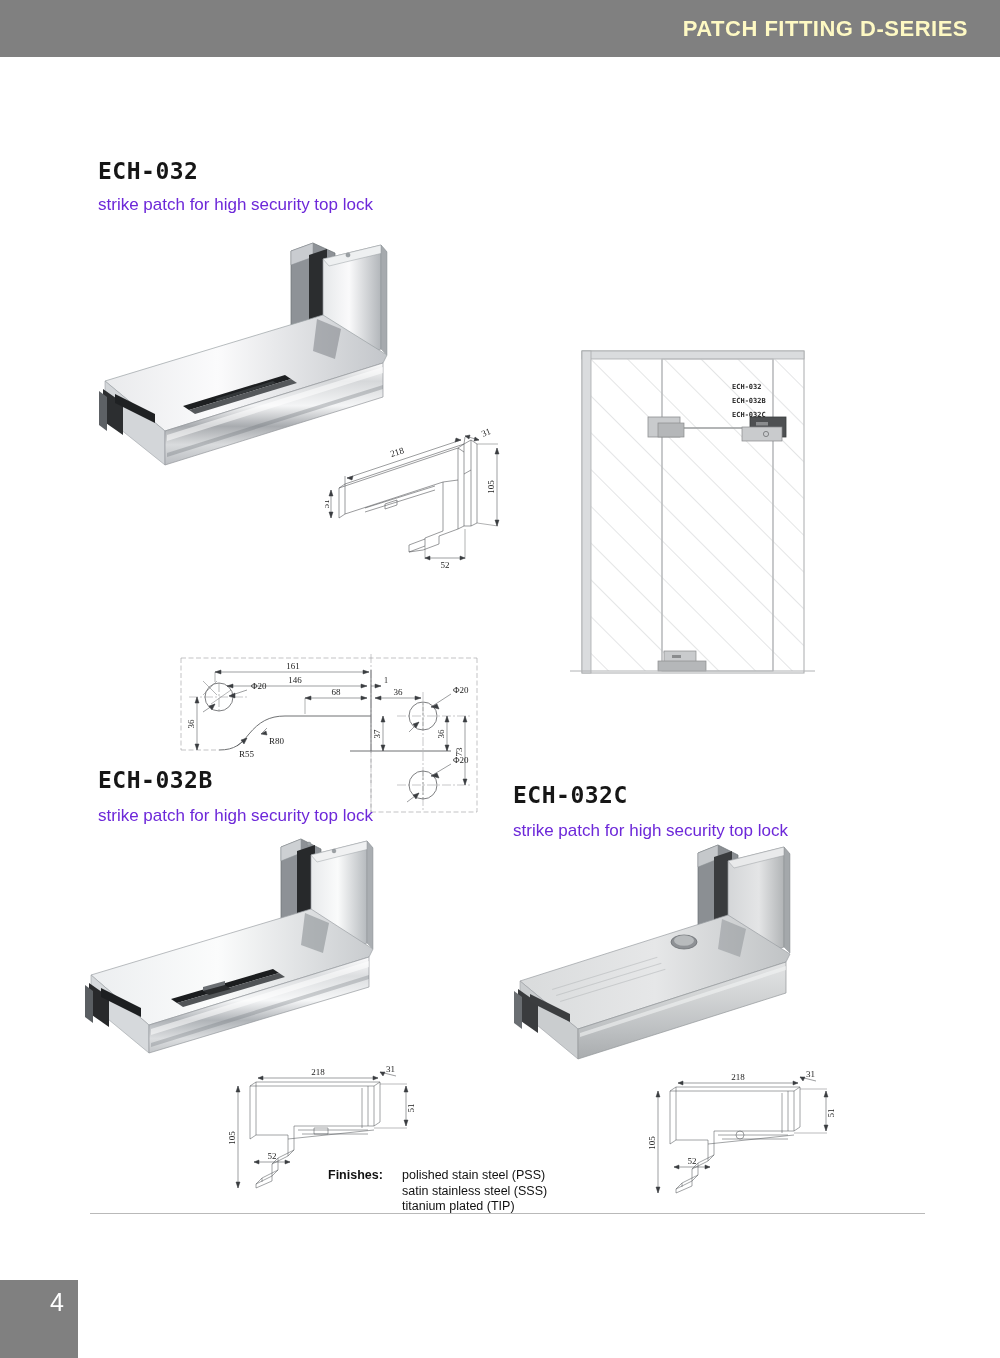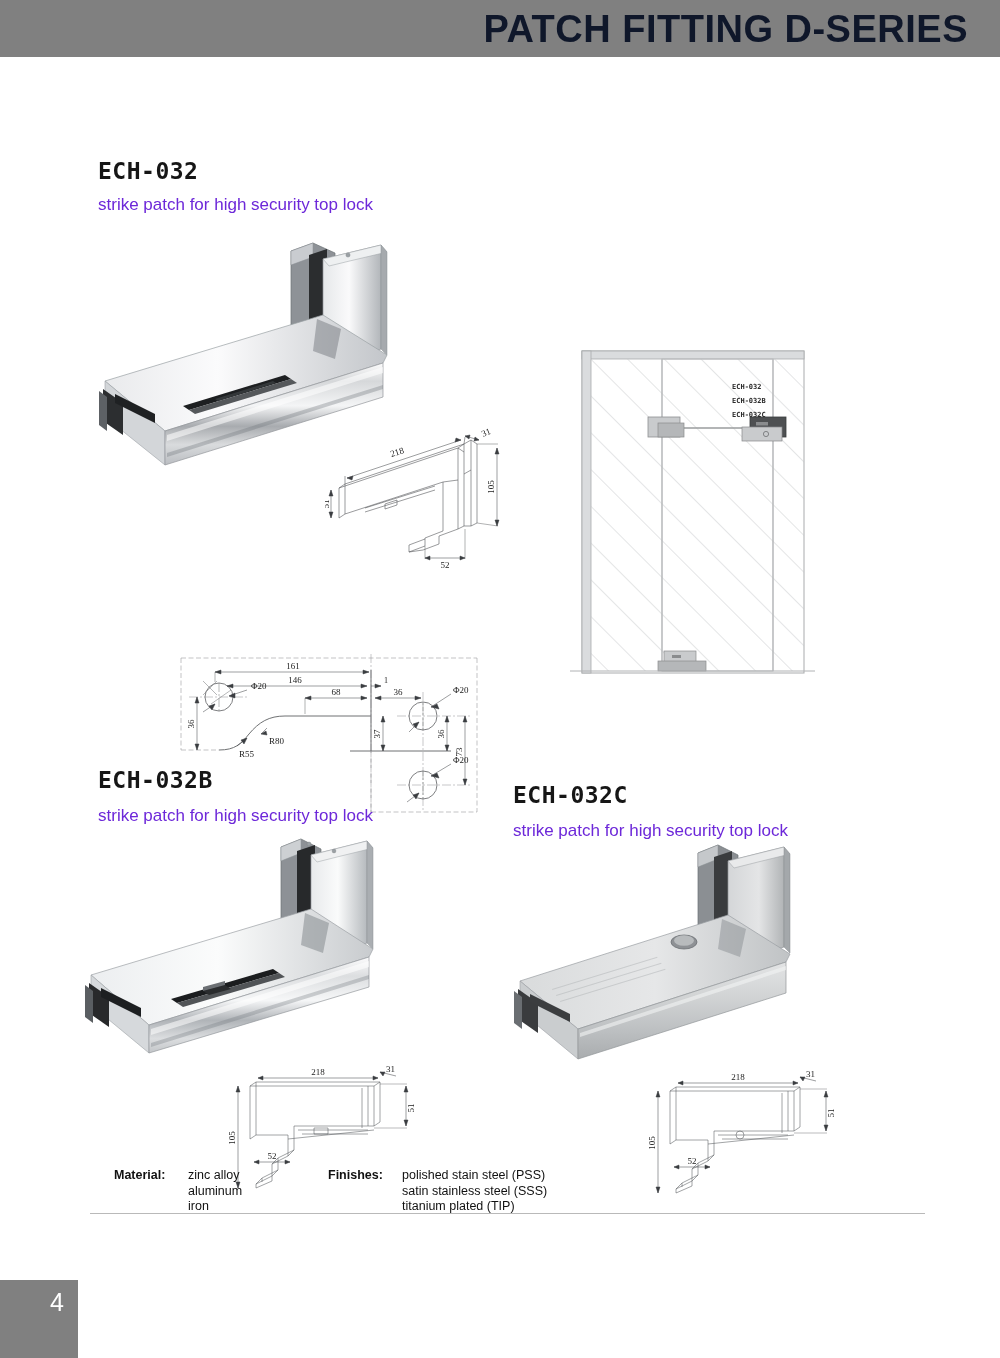--- a/index.html
+++ b/index.html
@@ -22,22 +22,22 @@
     left: 0; top: 0;
     width: 1000px;
     height: 57px;
     background: #808080;
   }
   .header-title {
     position: absolute;
     right: 32px;
     top: 50%;
     transform: translateY(-50%);
-    color: #0f172a;
-    font-size: 38px;
+    color: #fef9c3;
+    font-size: 22px;
     font-weight: bold;
     letter-spacing: 0.5px;
     white-space: nowrap;
     font-family: "Liberation Sans", sans-serif;
   }
 
   
   .page-body {
     position: absolute;
     left: 0; top: 74px;
@@ -686,30 +686,20 @@
     <g stroke="#3a3d40" stroke-width="0.5" fill="#3a3d40">
       <path d="M26,98 L62,98"></path>
       <polygon points="26,98 31,96 31,100"></polygon>
       <polygon points="62,98 57,96 57,100"></polygon>
     </g>
     <text class="dim" x="44" y="95" text-anchor="middle">52</text>
   </svg>
 
   <div class="spec-rule"></div>
 
-  <div class="spec-block" style="left:114px; top:1094px;">
-    <div class="spec-row">
-      <div class="spec-label">Material:</div>
-      <div class="spec-values">
-        <span>zinc alloy</span>
-        <span>aluminum</span>
-        <span>iron</span>
-      </div>
-    </div>
-  </div>
 
   <div class="spec-block" style="left:328px; top:1094px;">
     <div class="spec-row">
       <div class="spec-label">Finishes:</div>
       <div class="spec-values">
         <span>polished stain steel (PSS)</span>
         <span>satin stainless steel (SSS)</span>
         <span>titanium plated (TIP)</span>
       </div>
     </div>

